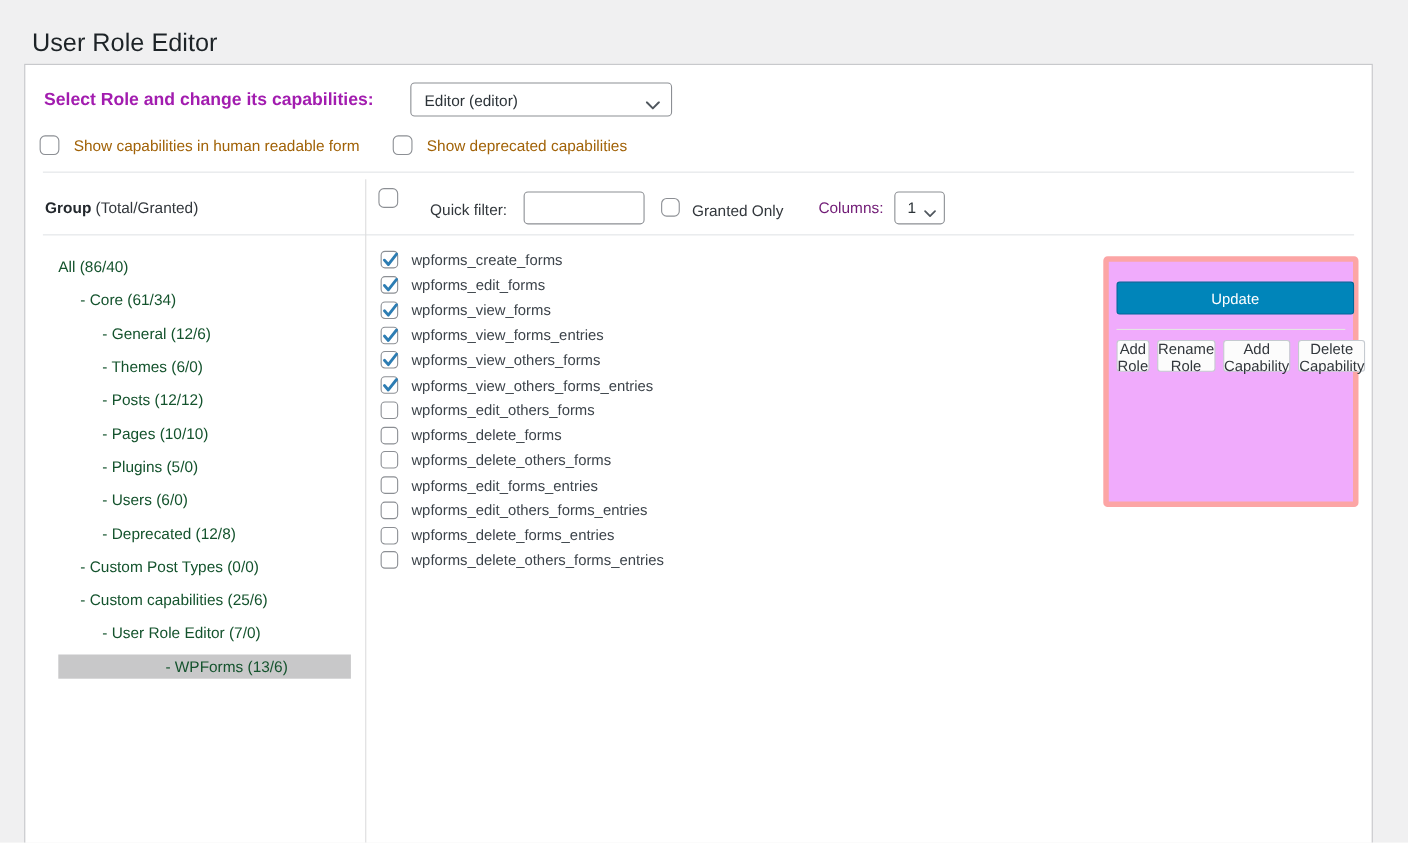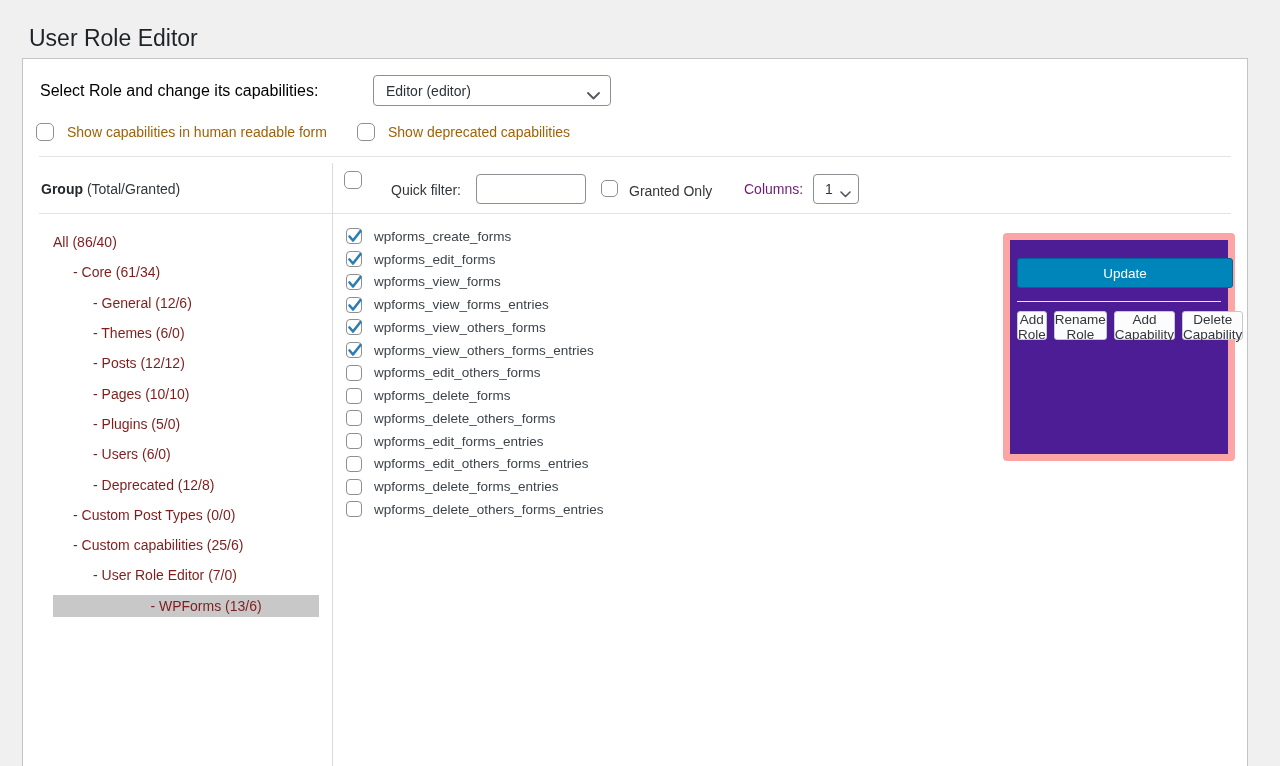--- a/index.html
+++ b/index.html
@@ -14,21 +14,21 @@
     position: absolute; left: 29px; top: 24px;
     font-size: 23px; font-weight: 400; color: #1d2327; line-height: 29px;
   }
   .panel {
     position: absolute; left: 22px; top: 58px; width: 1226px; height: 730px;
     background: #ffffff; border: 1px solid #c3c4c7;
   }
   
   .role-row-label {
     position: absolute; left: 17px; top: 17px; height: 30px; line-height: 30px;
-    font-size: 16px; font-weight: 400; color: #000000;
+    font-size: 16px; font-weight: 700; color: #a21caf;
   }
   .select-box {
     position: absolute; background: #fff; border: 1px solid #8c8f94; border-radius: 4px;
     display: flex; align-items: center; font-size: 14px; color: #2c3338; cursor: pointer;
   }
   .role-select { left: 350px; top: 16px; width: 238px; height: 31px; padding: 0 30px 0 12px; }
   .select-box .chev { position: absolute; right: 10px; top: 50%; margin-top: -4px; }
   
   .cb {
     background: #fff; border: 1px solid #8c8f94; border-radius: 5px; flex: 0 0 auto;
@@ -53,36 +53,36 @@
     border: 1px solid #8c8f94; border-radius: 4px; background: #fff;
     font-family: inherit; font-size: 14px; padding: 0 8px; color: #2c3338;
   }
   .fb-cb-granted { position: absolute; left: 578px; top: 121px; }
   .fb-granted-label { position: absolute; left: 606px; top: 124px; font-size: 14px; color: #32373c; }
   .fb-col-label { position: absolute; left: 721px; top: 122px; font-size: 14px; color: #701a75; }
   .col-select { left: 790px; top: 115px; width: 46px; height: 30px; padding: 0 22px 0 11px; }
   .col-select .chev { right: 7px; }
   
   .tree { position: absolute; left: 30px; top: 168px; width: 266px; }
-  .tree-row { height: 30.3px; display: flex; align-items: center; font-size: 14px; color: #7f1d1d; cursor: pointer; }
+  .tree-row { height: 30.3px; display: flex; align-items: center; font-size: 14px; color: #14532d; cursor: pointer; }
   .tree-row .wrap { display: block; width: 100%; line-height: 18px; padding: 2px 0; }
   .tree-row.lvl1 .wrap { padding-left: 20px; }
   .tree-row.lvl2 .wrap { padding-left: 40px; }
   .tree-row.selected .wrap { background: #c8c8c9; text-align: center; }
   
   .caps { position: absolute; left: 323px; top: 166px; }
   .cap-row { height: 22.75px; display: flex; align-items: center; gap: 12px; }
   .cap-cb { width: 16px; height: 16px; border: 1px solid #8c8f94; border-radius: 4px; background: #fff; position: relative; cursor: pointer; flex: 0 0 auto; }
   .cap-cb svg { position: absolute; left: -1px; top: -2px; display: none; }
   .cap-row.checked .cap-cb svg { display: block; }
   .cap-label { font-size: 13.5px; color: #3c434a; white-space: nowrap; }
   
   .actions-box {
     position: absolute; left: 980px; top: 174px; width: 232px; height: 228px;
-    background: #4c1d95; border: 7px solid #fca5a5; border-radius: 4px;
+    background: #f0abfc; border: 5px solid #fca5a5; border-radius: 4px;
   }
   .btn-update {
     position: absolute; left: 7px; top: 18px; width: 216px; height: 30px;
     background: #0085ba; border: 1px solid #006799; border-radius: 3px;
     color: #ffffff; font-family: inherit; font-size: 13.5px; cursor: pointer;
   }
   .actions-hr { position: absolute; left: 7px; right: 7px; top: 61px; height: 1px; background: #e5e5e5; }
   .sec-btns { position: absolute; left: 7px; right: 7px; top: 71px; display: flex; flex-direction: row; gap: 7px; }
   .btn-sec {
     height: 29px; width: 100%;

